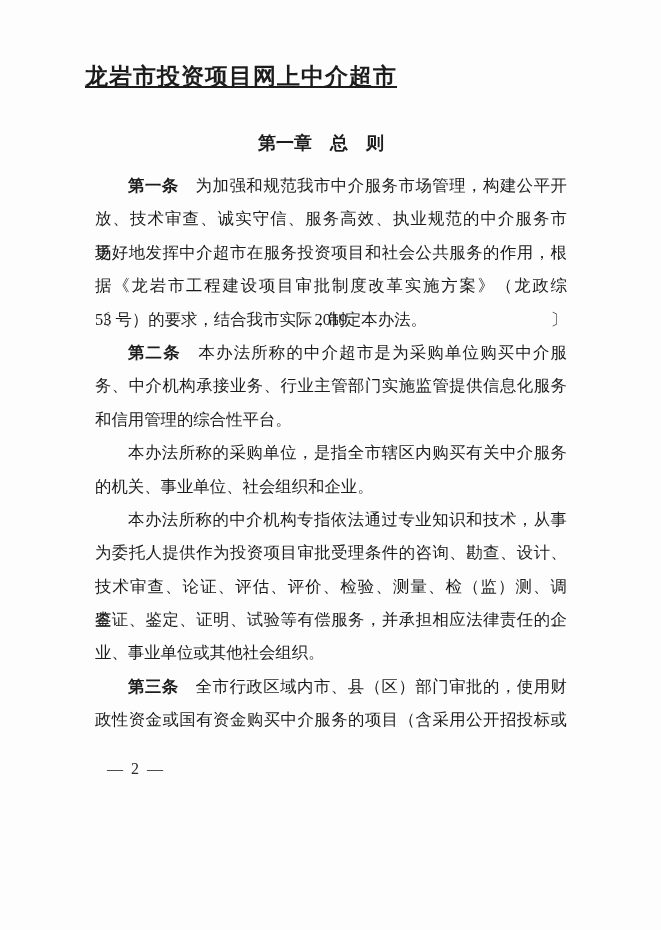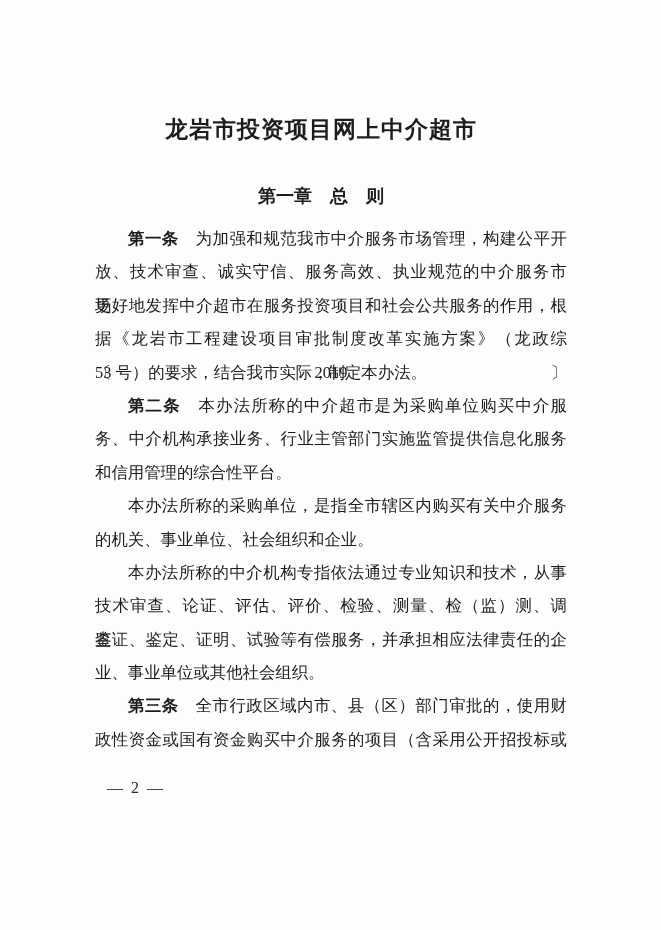--- a/index.html
+++ b/index.html
@@ -14,28 +14,29 @@
   .page {
     position: relative;
     width: 661px; height: 930px;
     background: #fdfdfe;
   }
   .content {
     margin-left: 95px;
     width: 472px;
   }
   .doc-title {
-    margin-top: 113px;
-    text-align: center;
+    margin-top: 60px;
+    text-align: left;
     font-size: 23px;
     line-height: 34px;
     font-weight: bold;
     letter-spacing: 1px;
     transform: translateX(-10px);
     font-family: "Liberation Serif", "DejaVu Serif", serif;
+    text-decoration: underline;
   }
   .chapter-heading {
     margin-top: 37px;
     text-align: center;
     font-size: 18px;
     line-height: 26px;
     font-weight: bold;
     transform: translateX(-10px);
     font-family: Liberation Mono, monospace;
   }
@@ -86,20 +87,21 @@
       <div class="line fill"><span>放、技术审查、诚实守信、服务高效、执业规范的中介服务市场，</span></div>
       <div class="line fill"><span>更好地发挥中介超市在服务投资项目和社会公共服务的作用，根</span></div>
       <div class="line fill"><span>据《龙岩市工程建设项目审批制度改革实施方案》（龙政综〔2019〕</span></div>
       <div class="line"><span>53 号）的要求，结合我市实际，制定本办法。</span></div>
       <div class="line indent fill"><span class="art-num">第二条</span><span>　本办法所称的中介超市是为采购单位购买中介服</span></div>
       <div class="line fill"><span>务、中介机构承接业务、行业主管部门实施监管提供信息化服务</span></div>
       <div class="line"><span>和信用管理的综合性平台。</span></div>
       <div class="line indent fill"><span>本办法所称的采购单位，是指全市辖区内购买有关中介服务</span></div>
       <div class="line"><span>的机关、事业单位、社会组织和企业。</span></div>
       <div class="line indent fill"><span>本办法所称的中介机构专指依法通过专业知识和技术，从事</span></div>
+      <div class="line fill"><span>为委托人提供作为投资项目审批受理条件的咨询、勘查、设计、</span></div>
       <div class="line fill"><span>技术审查、论证、评估、评价、检验、测量、检（监）测、调查、</span></div>
       <div class="line fill"><span>鉴证、鉴定、证明、试验等有偿服务，并承担相应法律责任的企</span></div>
       <div class="line"><span>业、事业单位或其他社会组织。</span></div>
       <div class="line indent fill"><span class="art-num">第三条</span><span>　全市行政区域内市、县（区）部门审批的，使用财</span></div>
       <div class="line fill"><span>政性资金或国有资金购买中介服务的项目（含采用公开招投标或</span></div>
     </div>
 
     <div class="page-number">— 2 —</div>
   </div>
 

